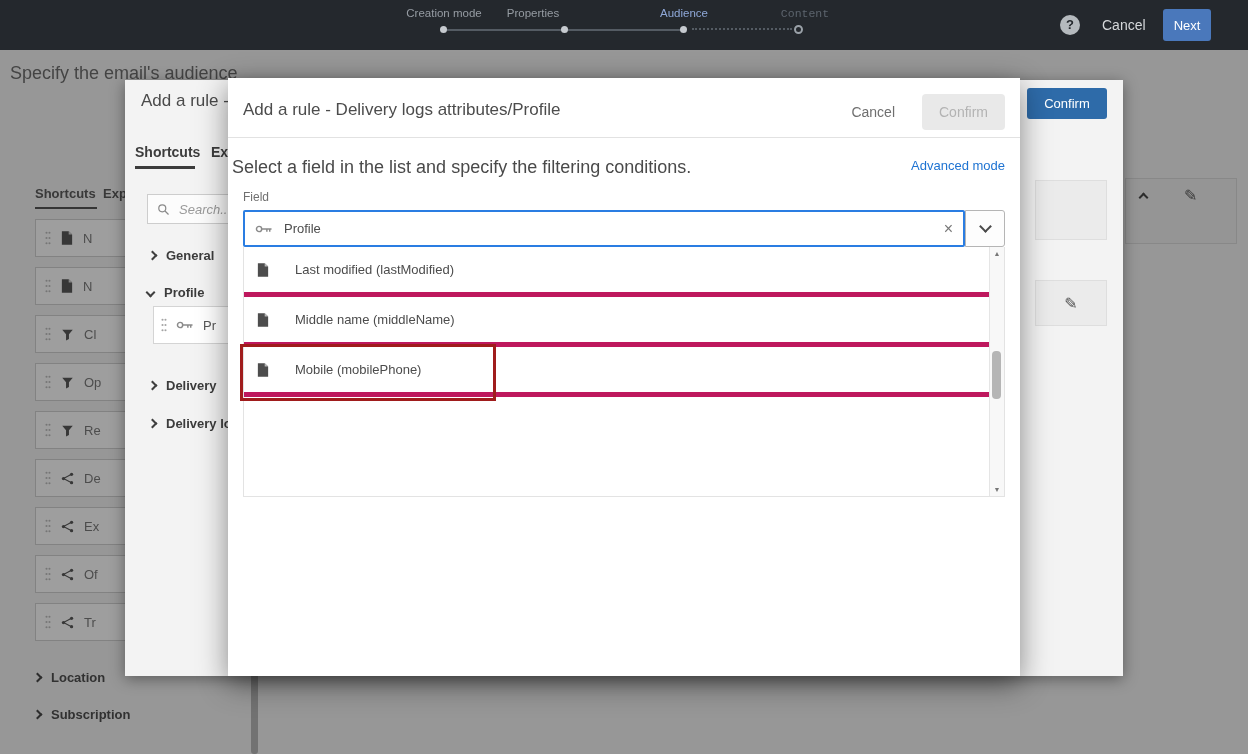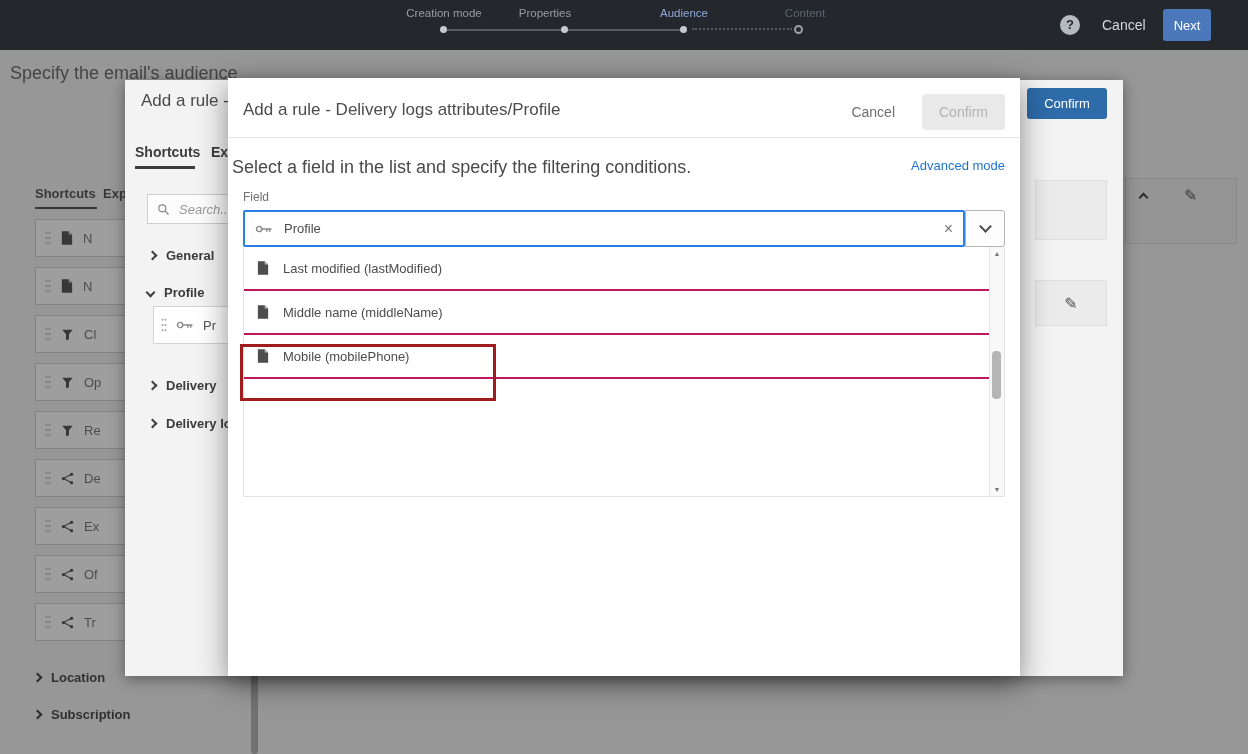--- a/index.html
+++ b/index.html
@@ -77,21 +77,21 @@
   .m2-advanced { position:absolute; right:15px; top:80px; font-size:13px; color:#1e73d2; cursor:pointer; }
   .m2-field-label { position:absolute; left:15px; top:112px; font-size:12px; color:#707070; }
   .m2-fieldbox { position:absolute; left:15px; top:132px; width:722px; height:37px; background:#fff;
     border:2px solid #2a7de2; border-radius:2px; display:flex; align-items:center; padding:0 10px; gap:9px; }
   .m2-fieldbox input { border:none; outline:none; flex:1; font-size:13px; color:#4c4c4c; font-family:inherit; }
   .m2-clear { font-size:16px; color:#777; cursor:pointer; line-height:1; }
   .m2-ddbtn { position:absolute; left:737px; top:132px; width:40px; height:37px; background:#fdfdfd;
     border:1px solid #b5b5b5; border-radius:0 3px 3px 0; display:flex; align-items:center; justify-content:center; cursor:pointer; }
   .m2-list { position:absolute; left:15px; top:169px; width:762px; height:250px; background:#fff;
     border:1px solid #e3e3e3; border-top:none; }
-  .dd-row { height:44px; border-bottom:2px solid #be185d; display:flex; align-items:center; gap:14px;
+  .dd-row { height:50px; border-bottom:5px solid #be185d; display:flex; align-items:center; gap:26px;
     padding-left:13px; cursor:pointer; }
   .dd-row-label { font-size:13px; color:#4c4c4c; }
   .dd-scrollbar { position:absolute; right:0; top:0; bottom:0; width:15px; background:#f8f8f8; border-left:1px solid #e5e5e5; }
   .dd-arrow { position:absolute; left:0; width:14px; text-align:center; font-size:7px; color:#777; cursor:pointer; }
   .dd-thumb { position:absolute; left:2px; top:104px; width:9px; height:48px; background:#b5b5b5; border-radius:4px; cursor:grab; }
   .annotation { position:absolute; left:12px; top:266px; width:256px; height:57px; border:3px solid #a01c1c; z-index:30; pointer-events:none; }
 
   .icon { display:inline-flex; align-items:center; }
 </style>
 </head>
@@ -445,23 +445,23 @@
       <span class="dd-arrow" style="bottom:3px;">▼</span>
       <div class="dd-thumb"></div>
     </div>
   </div>
 
   <div class="annotation"></div>
 </div>
 
 <div class="topbar">
   <span class="step-label" style="left:444px;">Creation mode</span>
-  <span class="step-label" style="left:545px;text-align:right;">Properties</span>
+  <span class="step-label" style="left:533px;text-align:right;">Properties</span>
   <span class="step-label active" style="left:684px;">Audience</span>
-  <span class="step-label upcoming" style="left:805px;">Content</span>
+  <span class="step-label upcoming" style="left:805px;font-family:Liberation Mono, monospace;">Content</span>
 
   <div class="step-line" style="left:444px; width:240px;"></div>
   <div class="step-line-dotted" style="left:692px; width:100px;"></div>
   <div class="step-dot" style="left:440px;"></div>
   <div class="step-dot" style="left:561px;"></div>
   <div class="step-dot" style="left:680px;"></div>
   <div class="step-dot-open" style="left:794px;"></div>
 
   <div class="help-circle">?</div>
   <span class="topbar-cancel">Cancel</span>

